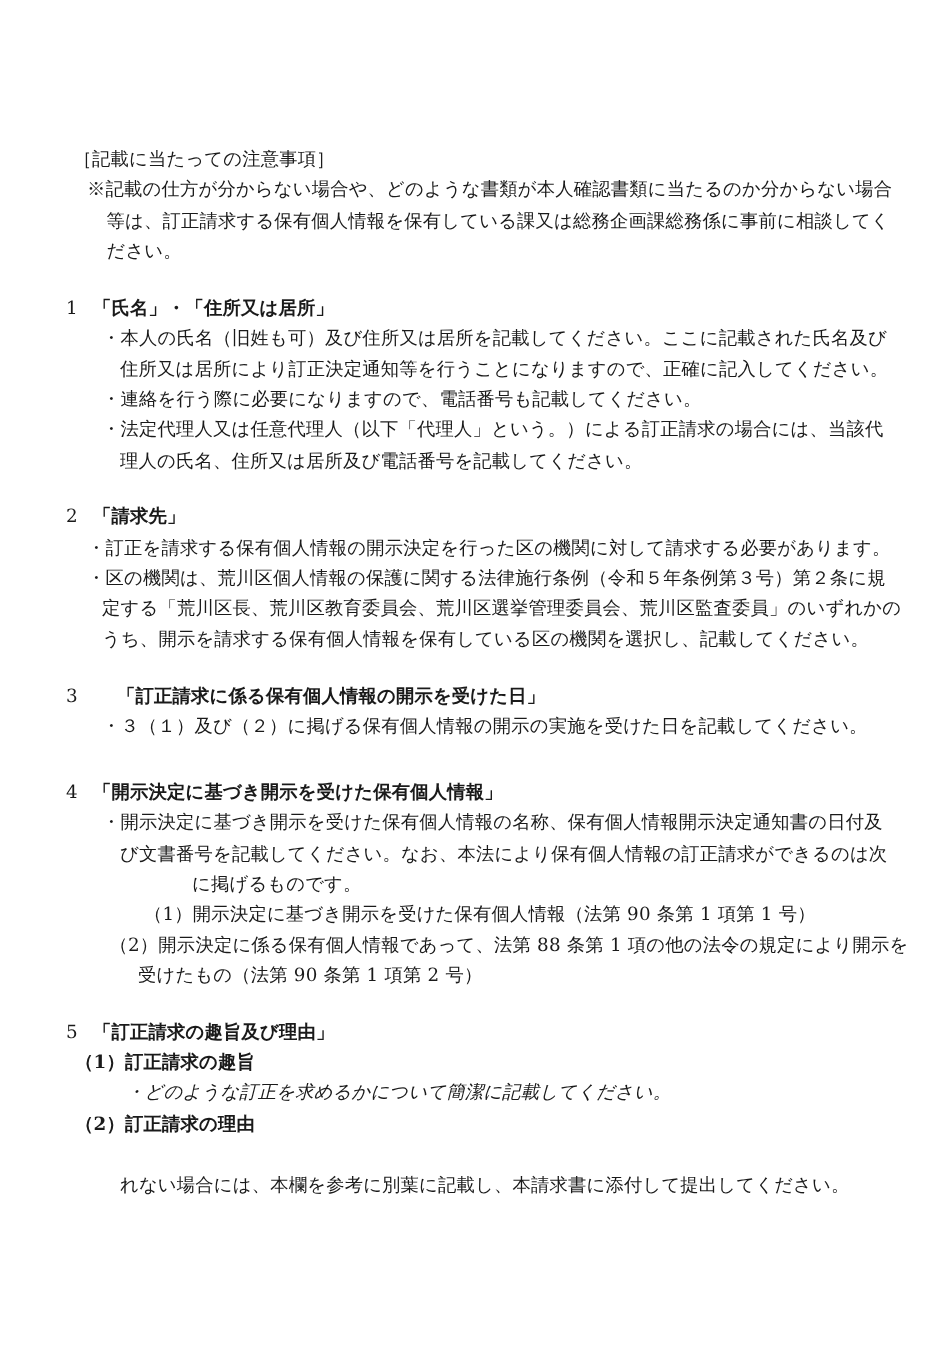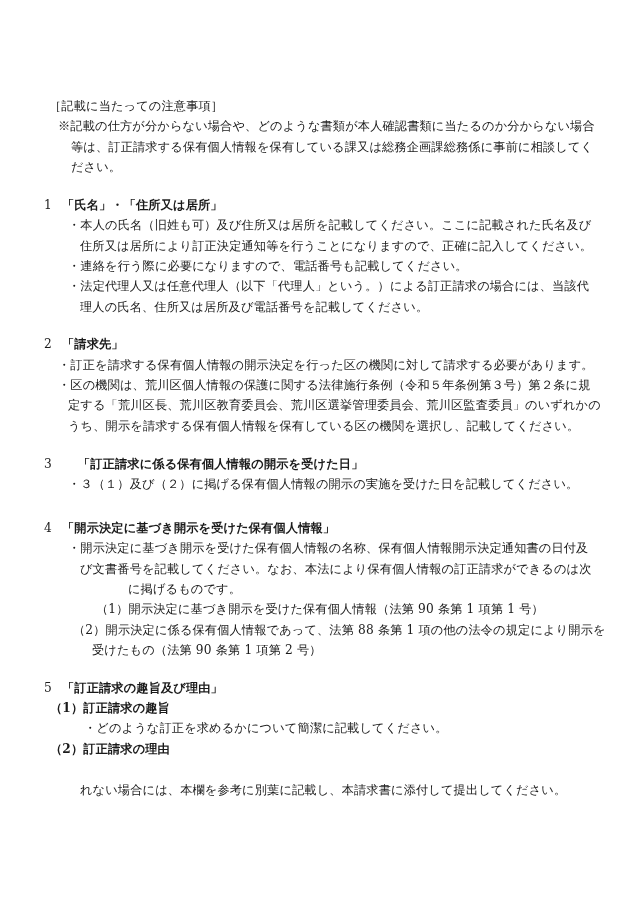--- a/index.html
+++ b/index.html
@@ -49,17 +49,17 @@
   <div class="ln" style="left:68px; top:529px;">・開示決定に基づき開示を受けた保有個人情報の名称、保有個人情報開示決定通知書の日付及</div>
   <div class="ln" style="left:80px; top:550px;">び文書番号を記載してください。なお、本法により保有個人情報の訂正請求ができるのは次</div>
   <div class="ln" style="left:80px; top:570px;margin-left:48px;">に掲げるものです。</div>
   <div class="ln" style="left:73px; top:590px;margin-left:23px;">（1）開示決定に基づき開示を受けた保有個人情報（法第 90 条第 1 項第 1 号）</div>
   <div class="ln" style="left:73px; top:611px;">（2）開示決定に係る保有個人情報であって、法第 88 条第 1 項の他の法令の規定により開示を</div>
   <div class="ln" style="left:92px; top:631px;">受けたもの（法第 90 条第 1 項第 2 号）</div>
 
   <div class="ln" style="left:44px; top:669px;">5</div>
   <div class="ln b" style="left:62px; top:669px;">「訂正請求の趣旨及び理由」</div>
   <div class="ln b" style="left:50px; top:689px;">（1）訂正請求の趣旨</div>
-  <div class="ln" style="left:84px; top:709px;">・どのような訂正を求めるかについて簡潔に記載してください。</div>
+  <div class="ln" style="left:84px; top:709px;font-style:italic;">・どのような訂正を求めるかについて簡潔に記載してください。</div>
   <div class="ln b" style="left:50px; top:730px;">（2）訂正請求の理由</div>
   <div class="ln" style="left:80px; top:771px;">れない場合には、本欄を参考に別葉に記載し、本請求書に添付して提出してください。</div>
 
 </div>
 
 </body></html>

